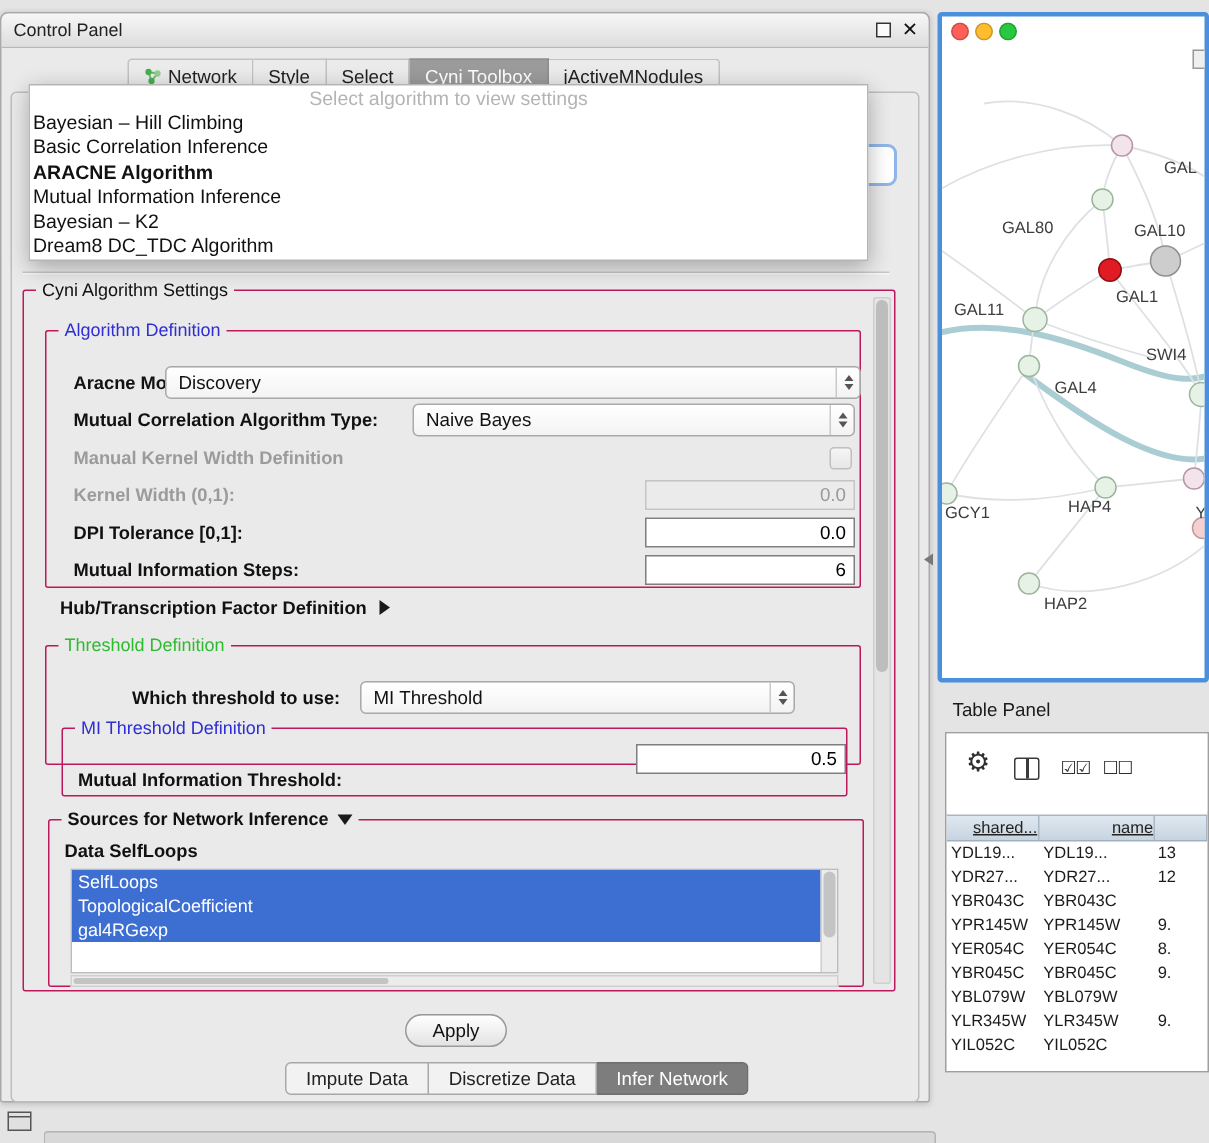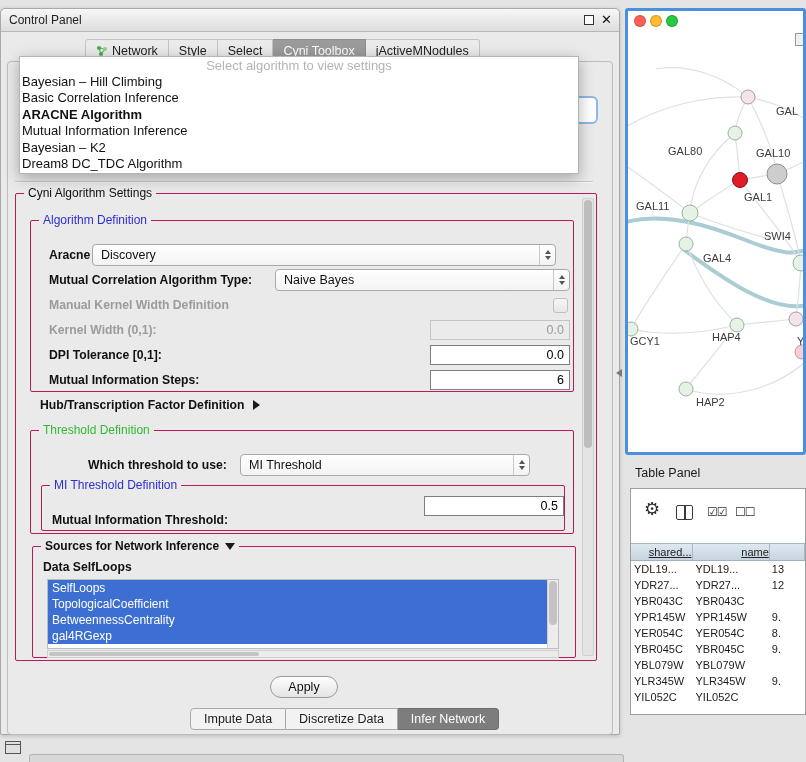--- a/index.html
+++ b/index.html
@@ -39,21 +39,21 @@
   .group-label { position:absolute; top:-8px; left:8px; background:#eaeaea; padding:0 4px;
                  font-size:12px; white-space:nowrap; }
   .blue  { color:var(--label-blue,#2e2ed2); }
   .green { color:var(--label-green,#2fbb2f); }
   .bold  { font-weight:bold; }
   .gray  { color:#9b9b9b; }
   .lbl { position:absolute; font-size:12.2px; font-weight:bold; white-space:nowrap; }
 
   .settings-group { left:14px; top:184px; width:582px; height:468px; }
   .algo-group { left:14px; top:26px; width:544px; height:172px; }
-  .threshold-group { left:14px; top:236px; width:544px; height:104px; }
+  .threshold-group { left:14px; top:236px; width:544px; height:80px; }
   .mi-sub-group { left:10px; top:54px; width:524px; height:46px; }
   .sources-group { left:16px; top:352px; width:544px; height:112px; }
 
   .combo { position:absolute; height:22px; background:linear-gradient(#ffffff,#f3f3f3);
            border:1px solid #a9a9a9; border-radius:4px; display:flex; align-items:center; }
   .combo-value { flex:1; padding-left:8px; font-size:12.5px; overflow:hidden; white-space:nowrap; }
   .combo-spinner { width:16px; height:100%; border-left:1px solid #c9c9c9;
                    display:flex; flex-direction:column; justify-content:center; }
   .combo-spinner i { display:block; width:0; height:0; margin:1px auto;
                      border-left:3.5px solid transparent; border-right:3.5px solid transparent; }
@@ -194,21 +194,21 @@
     <div class="etched-line"></div>
     <div class="partial-button"></div>
 
     <div class="group settings-group">
       <span class="group-label">Cyni Algorithm Settings</span>
 
       <div class="group algo-group">
         <span class="group-label blue">Algorithm Definition</span>
 
         <span class="lbl" style="left:18px; top:27px;">Aracne Mode:</span>
-        <div class="combo" style="left:61px; top:23px; width:464px;">
+        <div class="combo" style="left:79px; top:23px; width:464px;">
           <span class="combo-value">Discovery</span>
           <span class="combo-spinner">
               <i class="up"></i>
               <i class="dn"></i>
             </span>
         </div>
 
         <span class="lbl" style="left:18px; top:52px;">Mutual Correlation Algorithm Type:</span>
         <div class="combo" style="left:244px; top:48px; width:295px;">
           <span class="combo-value">Naive Bayes</span>
@@ -254,21 +254,20 @@
           <input class="field" style="left: 382px; top: 10px; padding-left: 12px;" value="0.5">
         </div>
       </div>
 
       <div class="group sources-group">
         <span class="group-label bold"><span>Sources for Network Inference</span><i class="tri-down"></i></span>
         <span class="lbl" style="left:10px; top:13px;">Data SelfLoops</span>
         <div class="attr-list">
           <div class="attr-row selected">SelfLoops</div>
             <div class="attr-row selected">TopologicalCoefficient</div>
-            <div class="attr-row selected">BetweennessCentrality</div>
             <div class="attr-row selected">gal4RGexp</div>
             <div class="list-vscroll">
               <div class="thumb"></div>
             </div>
         </div>
         <div class="list-hscroll">
             <div class="thumb"></div>
           </div>
       </div>
 

